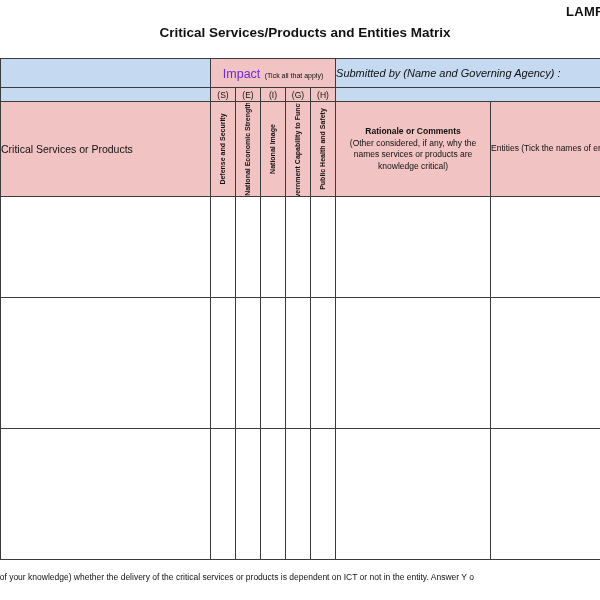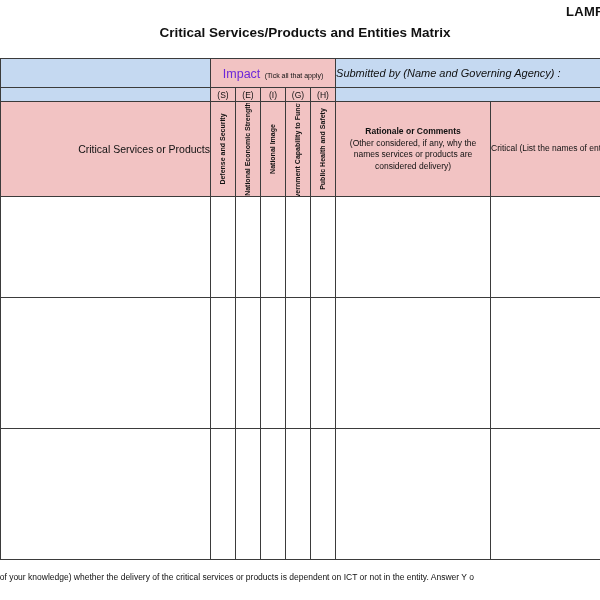--- a/index.html
+++ b/index.html
@@ -98,21 +98,21 @@
     text-align: center;
     font-size: 8.5px;
     color: #111111;
   }
 
   
   .headrow { height: 95px; }
   .head-pink { background: #f2c3c3; }
   .head-csp {
     background: #f2c3c3;
-    text-align: right;
+    text-align: left;
     vertical-align: top;
     font-weight: bold;
     font-size: 10.5px;
     padding-top: 7px;
   }
   .rot-wrap {
     height: 93px;
     display: flex;
     align-items: center;
     justify-content: center;
@@ -234,25 +234,25 @@
     <td class="head-pink">
       <div class="rot-wrap">
         <div class="rot-text">Public Health and Safety</div>
       </div>
     </td>
 
     <td class="head-block">
       <span class="hb-title">Rationale or Comments</span>
       <span class="hb-sub">(Other considered, if any, why the</span>
       <span class="hb-sub">names services or products are</span>
-      <span class="hb-sub">considered delivery)</span>
+      <span class="hb-sub">knowledge critical)</span>
     </td>
 
     <td class="head-ent">
-      <span class="hb-sub">Critical (List the names of</span>
+      <span class="hb-sub">Entities (Tick the names of</span>
       <span class="hb-sub">entities or sub-entities</span>
       
       
     </td>
   </tr>
 
   <tr class="bodyrow-1">
     <td class="body-cell"></td>
     <td class="body-cell sep-thick"></td>
     <td class="body-cell"></td>

